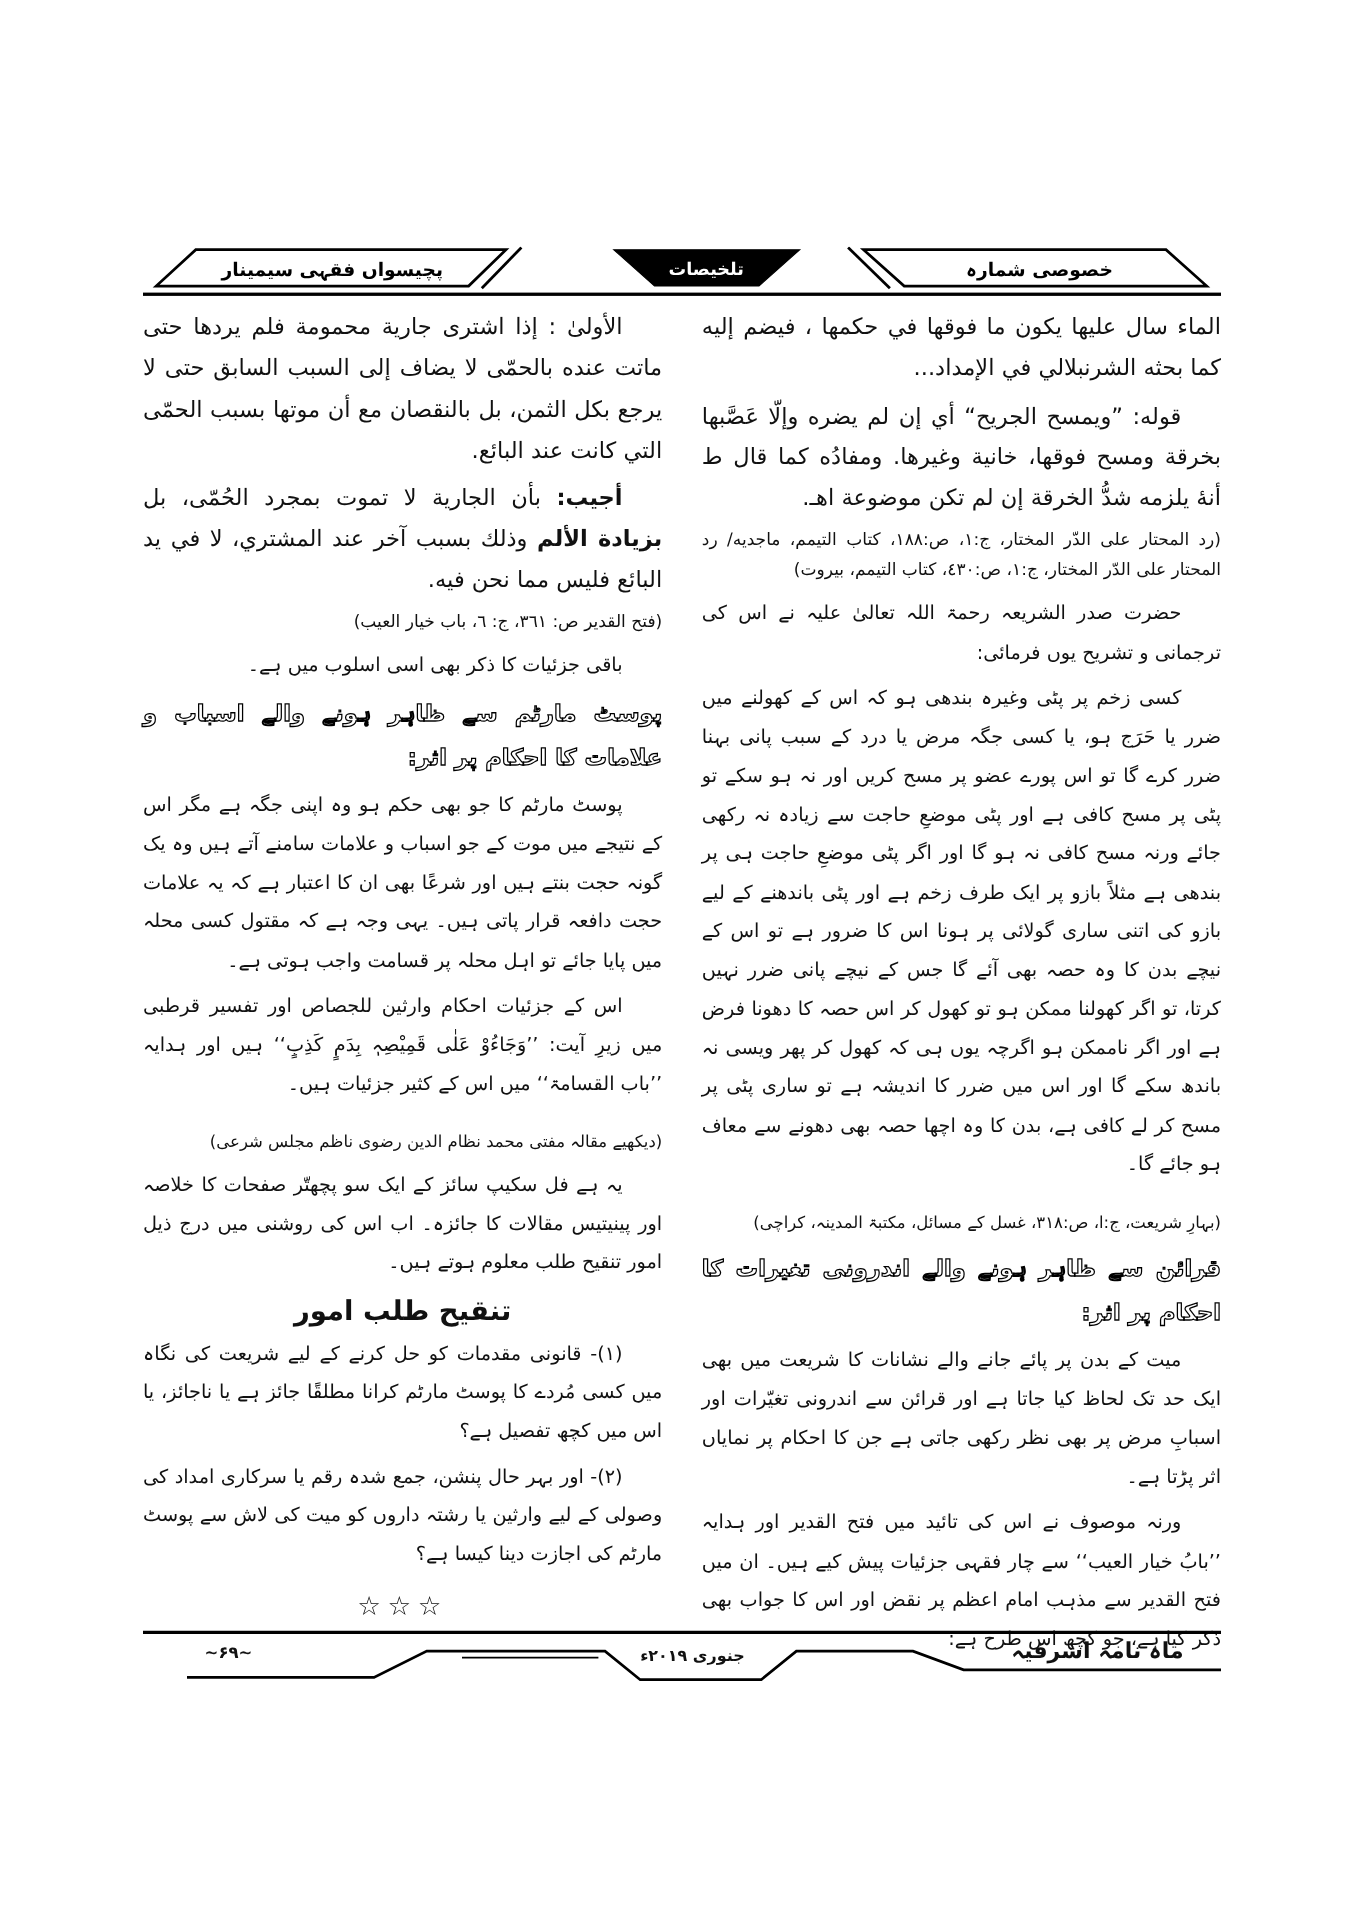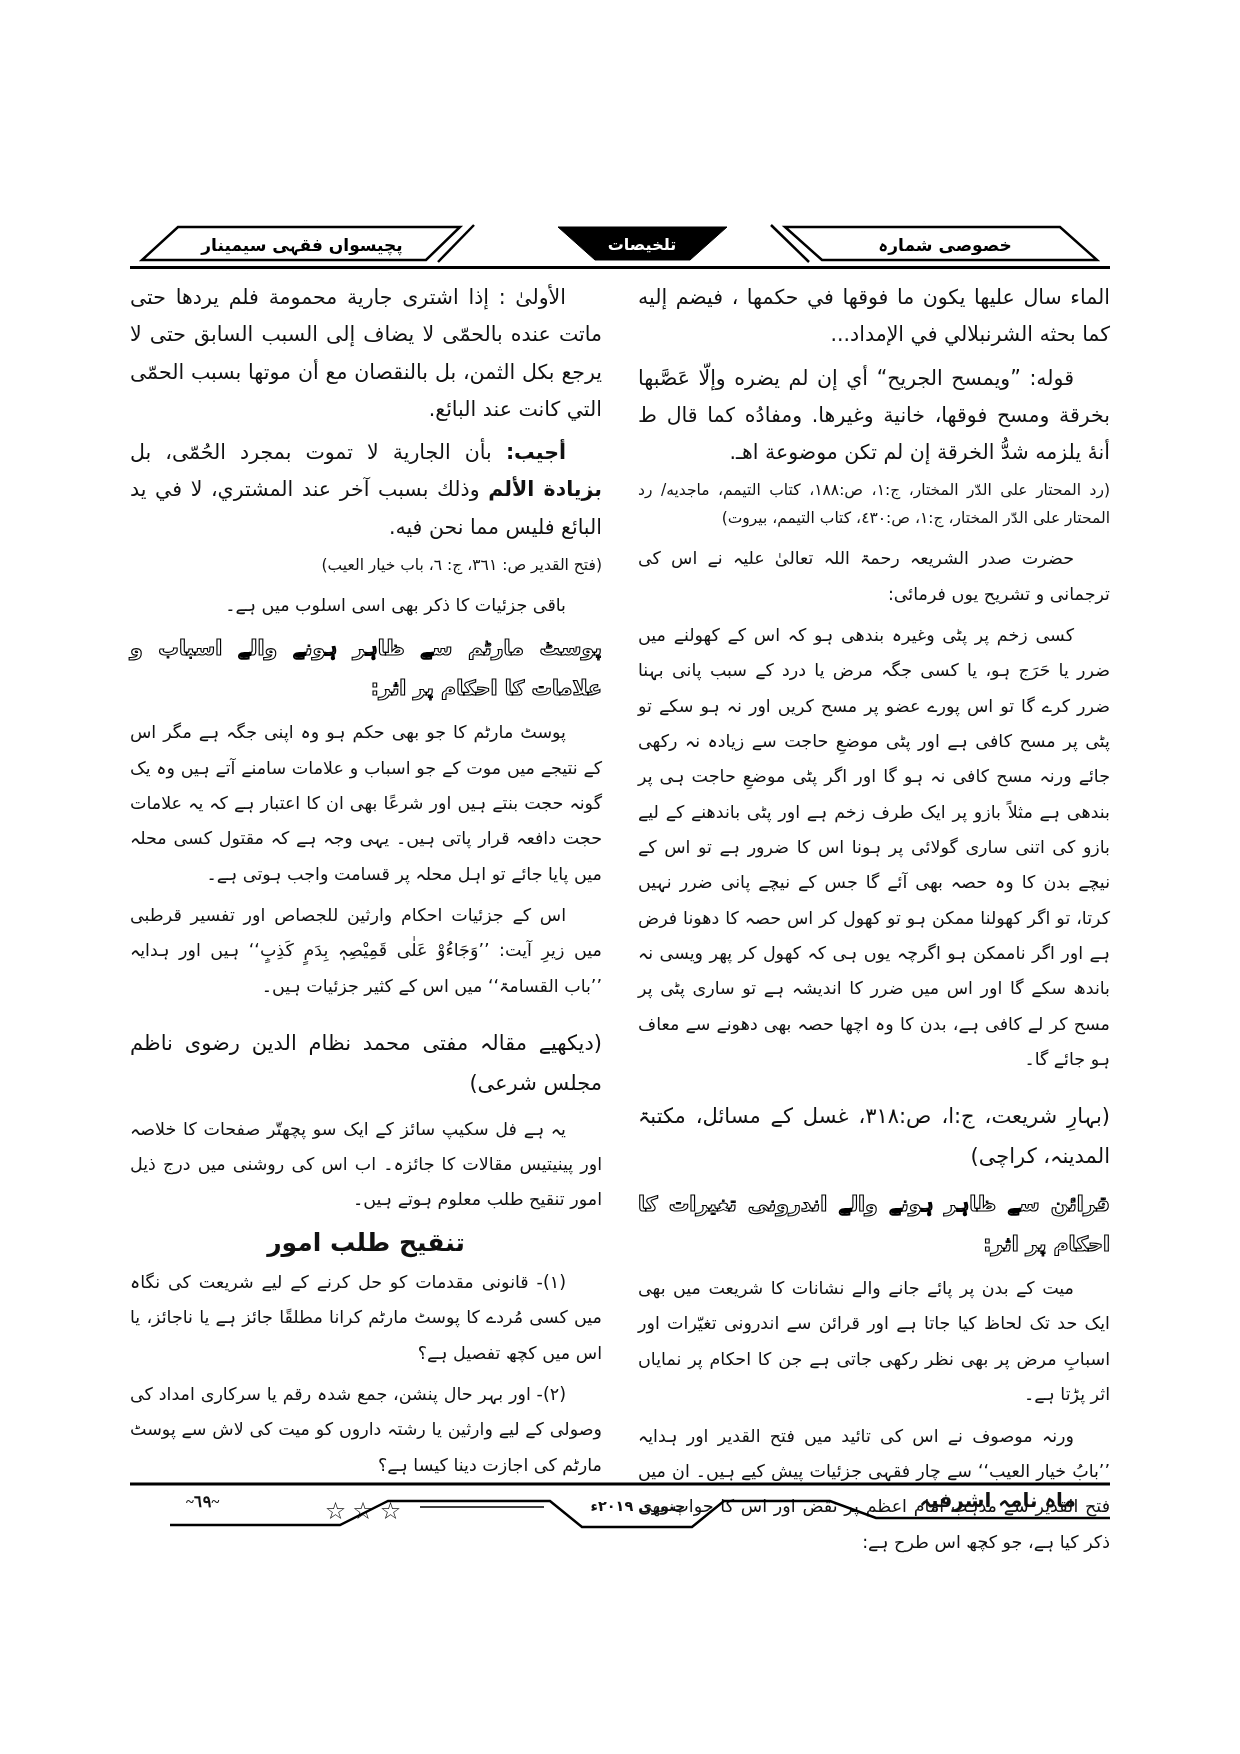--- a/index.html
+++ b/index.html
@@ -14,42 +14,42 @@
   .header-svg text{font-family:"DejaVu Sans",sans-serif;font-weight:bold;}
   .rule{border:0;border-top:3px solid #000;margin:2px 0 10px 0;}
   
   .cols{display:flex;gap:36px;align-items:flex-start;}
   .col{width:472px;}
   p{margin:0 0 6px 0;text-align:justify;}
   .ar{font-size:20.5px;line-height:1.82;}
   .ur{font-size:17.5px;line-height:2.02;}
   .indent{text-indent:36px;}
   .cite{font-size:15.5px;line-height:1.8;margin:2px 0 8px 0;}
-  .cite-ur{font-size:21px;line-height:1.9;margin:20px 0 8px 0;}
+  .cite-ur{font-size:15px;line-height:1.9;margin:20px 0 8px 0;}
   .lead-bold{font-weight:bold;}
   .heading-outline{
     font-size:20.5px;font-weight:bold;line-height:1.95;margin:6px 0;
     color:#000;
   }
   @supports (-webkit-text-stroke:1px black){
     .heading-outline{color:#fff;-webkit-text-stroke:1.15px #000;}
   }
   .heading-solid{
     font-size:25px;font-weight:bold;text-align:center;margin:10px 0 8px 0;
     letter-spacing:1px;
   }
   .bold-line{font-weight:bold;font-size:21px;}
   .stars{text-align:center;font-size:24px;letter-spacing:6px;margin-top:14px;}
   
   .footer{position:absolute;left:130px;top:1481px;width:980px;height:66px;}
   .footer svg{position:absolute;left:0;top:0;}
   .f-text{position:absolute;font-size:20px;font-weight:bold;white-space:nowrap;}
   .f-mag{right:34px;top:7px;}
-  .f-date{left:452px;top:17px;width:112px;text-align:center;font-size:14.5px;}
-  .f-page{left:56px;top:12px;font-size:15px;font-family:Liberation Serif, serif;}
+  .f-date{left:452px;top:17px;width:112px;text-align:left;font-size:14.5px;}
+  .f-page{left:56px;top:12px;font-size:15px;}
 </style>
 </head>
 <body>
 
 <div class="page">
   <div class="content">
 
     <div>
       <svg class="header-svg" width="980" height="40" viewBox="0 0 980 40">
 

